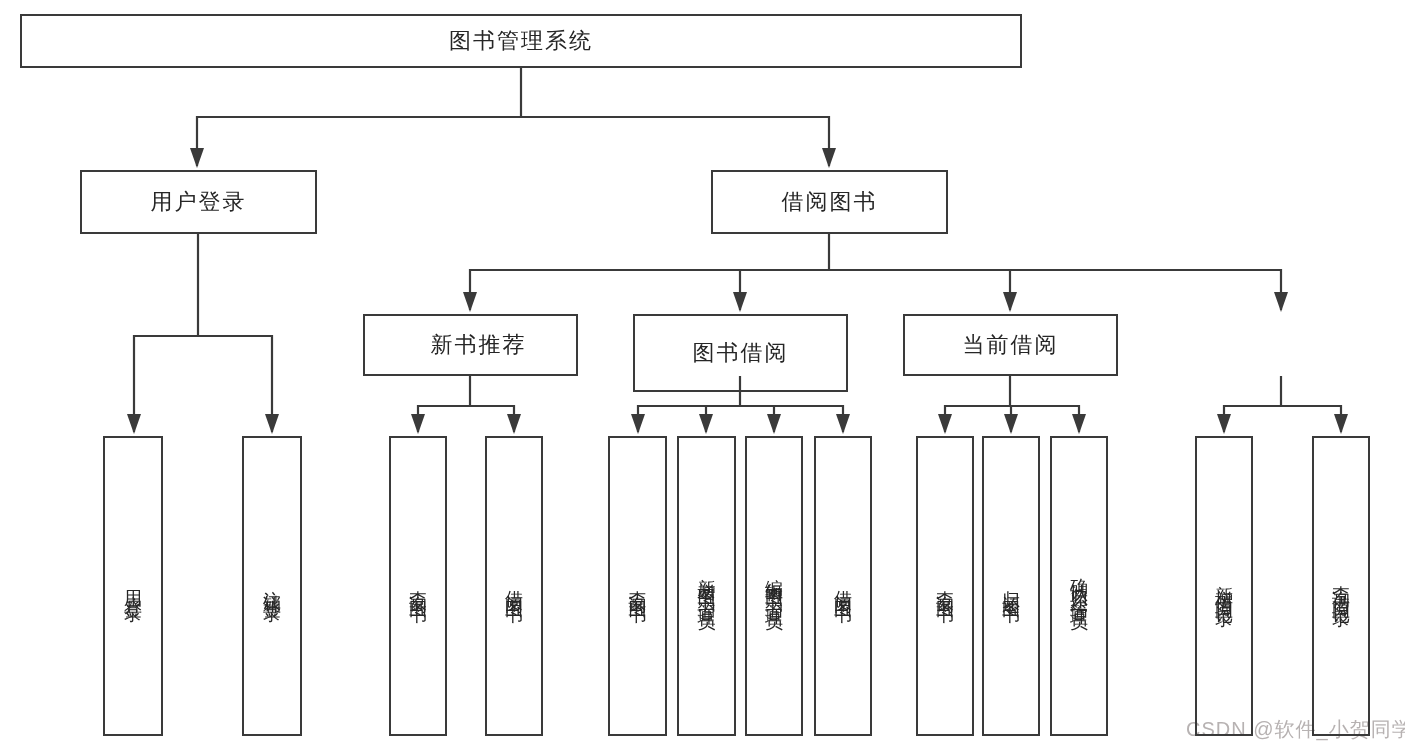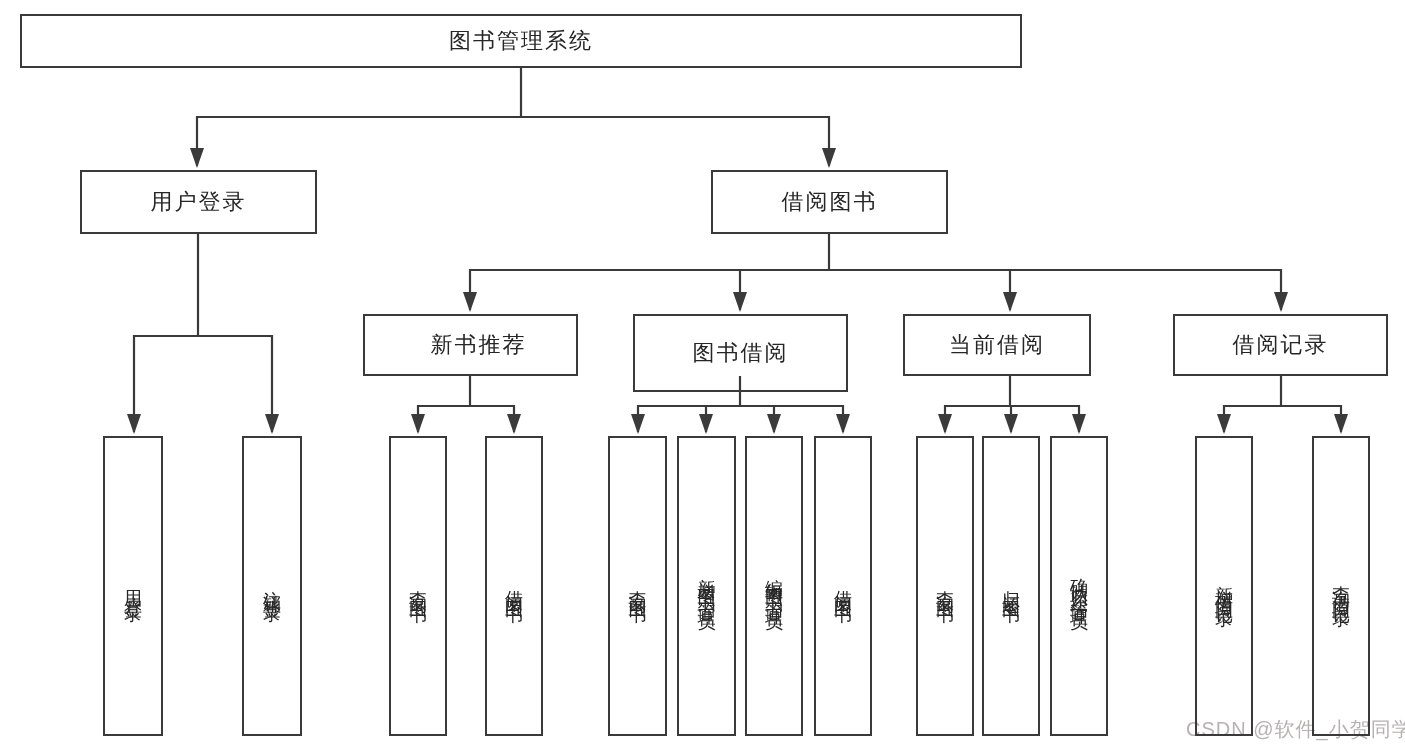--- a/index.html
+++ b/index.html
@@ -116,22 +116,21 @@
     </g>
   </svg>
 
   <div class="hnode" style="left:20px; top:14px; width:1002px; height:54px;">图书管理系统</div>
 
   <div class="hnode" style="left:80px; top:170px; width:237px; height:64px;">用户登录</div>
   <div class="hnode" style="left:711px; top:170px; width:237px; height:64px;">借阅图书</div>
 
   <div class="hnode" style="left:363px; top:314px; width:215px; height:62px;padding-left:16px;">新书推荐</div>
   <div class="hnode" style="left:633px; top:314px; width:215px; height:78px;">图书借阅</div>
-  <div class="hnode" style="left:903px; top:314px; width:188px; height:62px;">当前借阅</div>
-  <div class="hnode" style="left:1173px; top:314px; width:215px; height:62px;">借阅记录</div>
+  <div class="hnode" style="left:903px; top:314px; width:215px; height:62px;">当前借阅</div>
 
   <div class="vnode" style="left:103px; width:60px;">用户登录</div>
   <div class="vnode" style="left:242px; width:60px;">注销登录</div>
 
   <div class="vnode" style="left:389px; width:58px;">查询图书</div>
   <div class="vnode" style="left:485px; width:58px;">借阅图书</div>
 
   <div class="vnode" style="left:608px; width:59px;">查询图书</div>
   <div class="vnode" style="left:677px; width:59px;">新增图书（管理员）</div>
   <div class="vnode" style="left:745px; width:58px;">编辑图书（管理员）</div>

